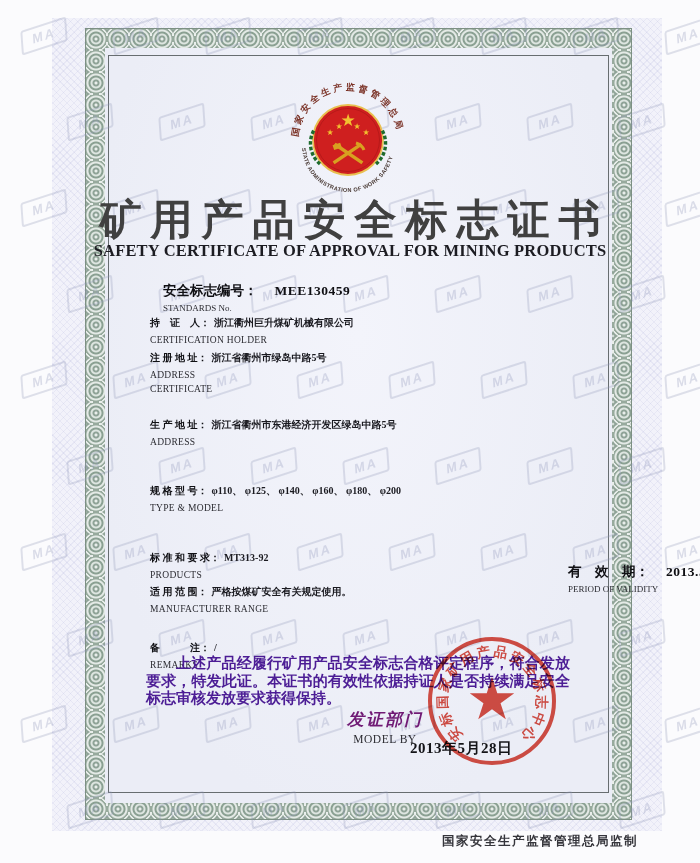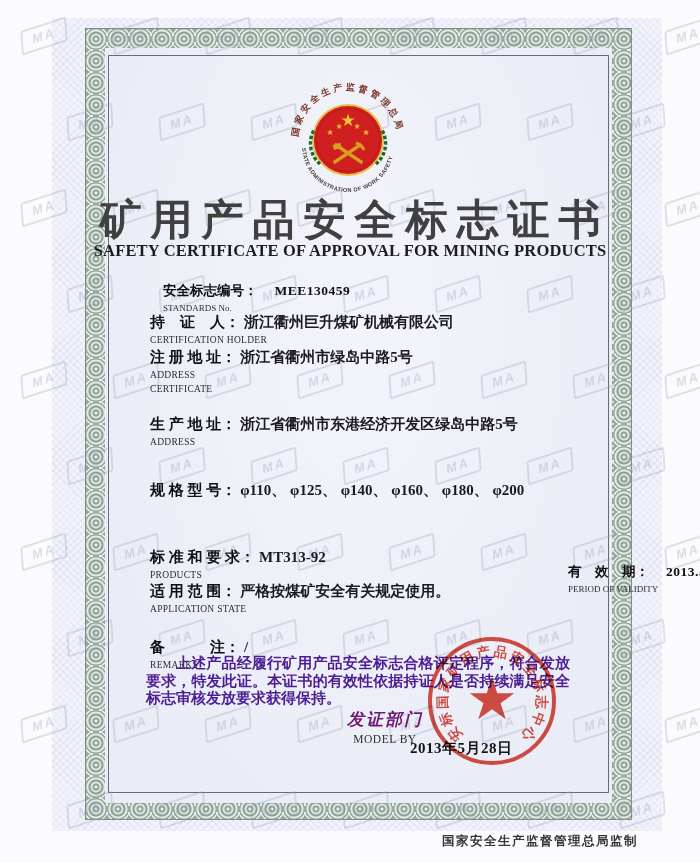--- a/index.html
+++ b/index.html
@@ -49,21 +49,21 @@
   .title{
     position:absolute; top:192px; left:0; width:100%; text-align:center;
     font-size:42px; font-weight:bold; color:#404040; letter-spacing:9px; text-indent:9px;
   }
   .subtitle{
     position:absolute; top:241px; left:0; width:100%; text-align:center;
     font-size:16.5px; font-weight:bold; color:#1c1c22; letter-spacing:0.2px;
   }
   
   .frow{position:absolute; left:150px; width:428px; color:#141418;}
-  .frow .cn{font-size:15px; line-height:19px; white-space:nowrap;}
+  .frow .cn{font-size:10px; line-height:19px; white-space:nowrap;}
   .frow .lbl{font-weight:bold; color:#101014;}
   .frow .val{font-weight:bold; color:#1a1a20; margin-left:4px;}
   .frow .en{
     font-size:9.5px; letter-spacing:0.3px; color:#2c2c32; margin-top:3px;
     font-family:"Liberation Serif", serif;
   }
   .aprow{position:absolute; left:163px; top:281px; width:420px; white-space:nowrap;}
   .aprow .cn{font-size:13.5px; font-weight:bold; color:#101014;}
   .aprow .val{font-weight:bold; letter-spacing:0.5px;margin-left:17px;}
   .aprow .en{font-size:9px; color:#2c2c32; margin-top:3px;}
@@ -246,28 +246,29 @@
   <div class="en">CERTIFICATE</div>
 </div>
 <div class="frow" style="top:415px">
   <div class="cn"><span class="lbl">生 产 地 址：</span><span class="val">浙江省衢州市东港经济开发区绿岛中路5号</span></div>
   <div class="en">ADDRESS</div>
 </div>
 <div class="frow" style="top:448px">
 </div>
 <div class="frow" style="top:481px">
   <div class="cn"><span class="lbl">规 格 型 号：</span><span class="val">φ110、 φ125、 φ140、 φ160、 φ180、 φ200</span></div>
+  <div class="en">TYPE &amp; MODEL</div>
 </div>
 <div class="frow" style="top:548px">
   <div class="cn"><span class="lbl">标 准 和 要 求：</span><span class="val">MT313-92</span></div>
   <div class="en">PRODUCTS</div>
 </div>
 <div class="frow" style="top:582px">
   <div class="cn"><span class="lbl">适 用 范 围：</span><span class="val">严格按煤矿安全有关规定使用。</span></div>
-  <div class="en">APPLICATION STATE</div>
+  <div class="en">MANUFACTURER RANGE</div>
 </div>
 <div class="frow" style="top:638px">
   <div class="cn"><span class="lbl">备　　　注：</span><span class="val">/</span></div>
   <div class="en">REMARKS</div>
 </div>
 
 <div class="statement">上述产品经履行矿用产品安全标志合格评定程序，符合发放要求，特发此证。本证书的有效性依据持证人是否持续满足安全标志审核发放要求获得保持。</div>
 
 <div class="issued">
   <div class="cn">发证部门</div>

